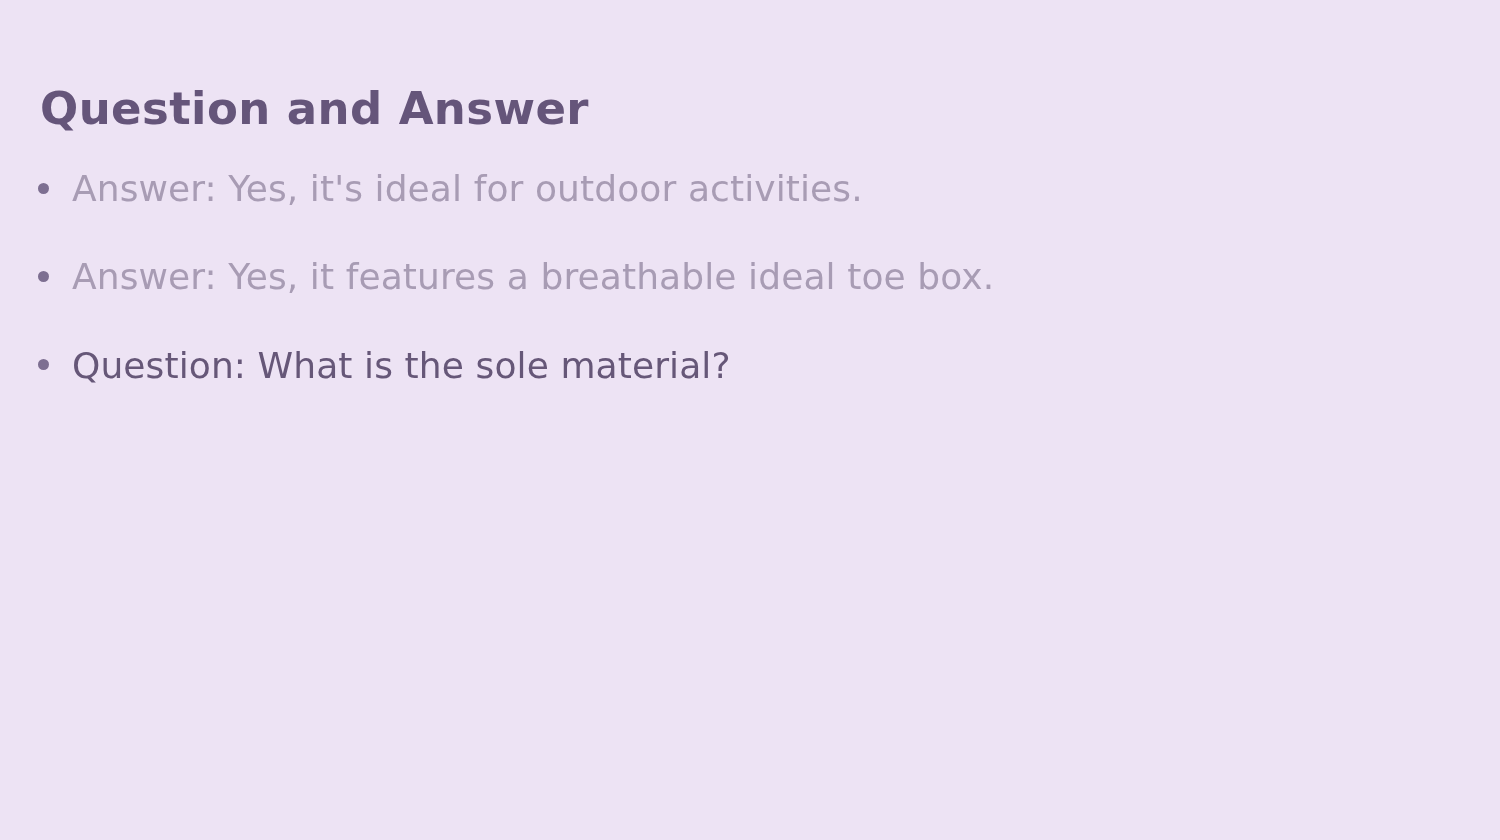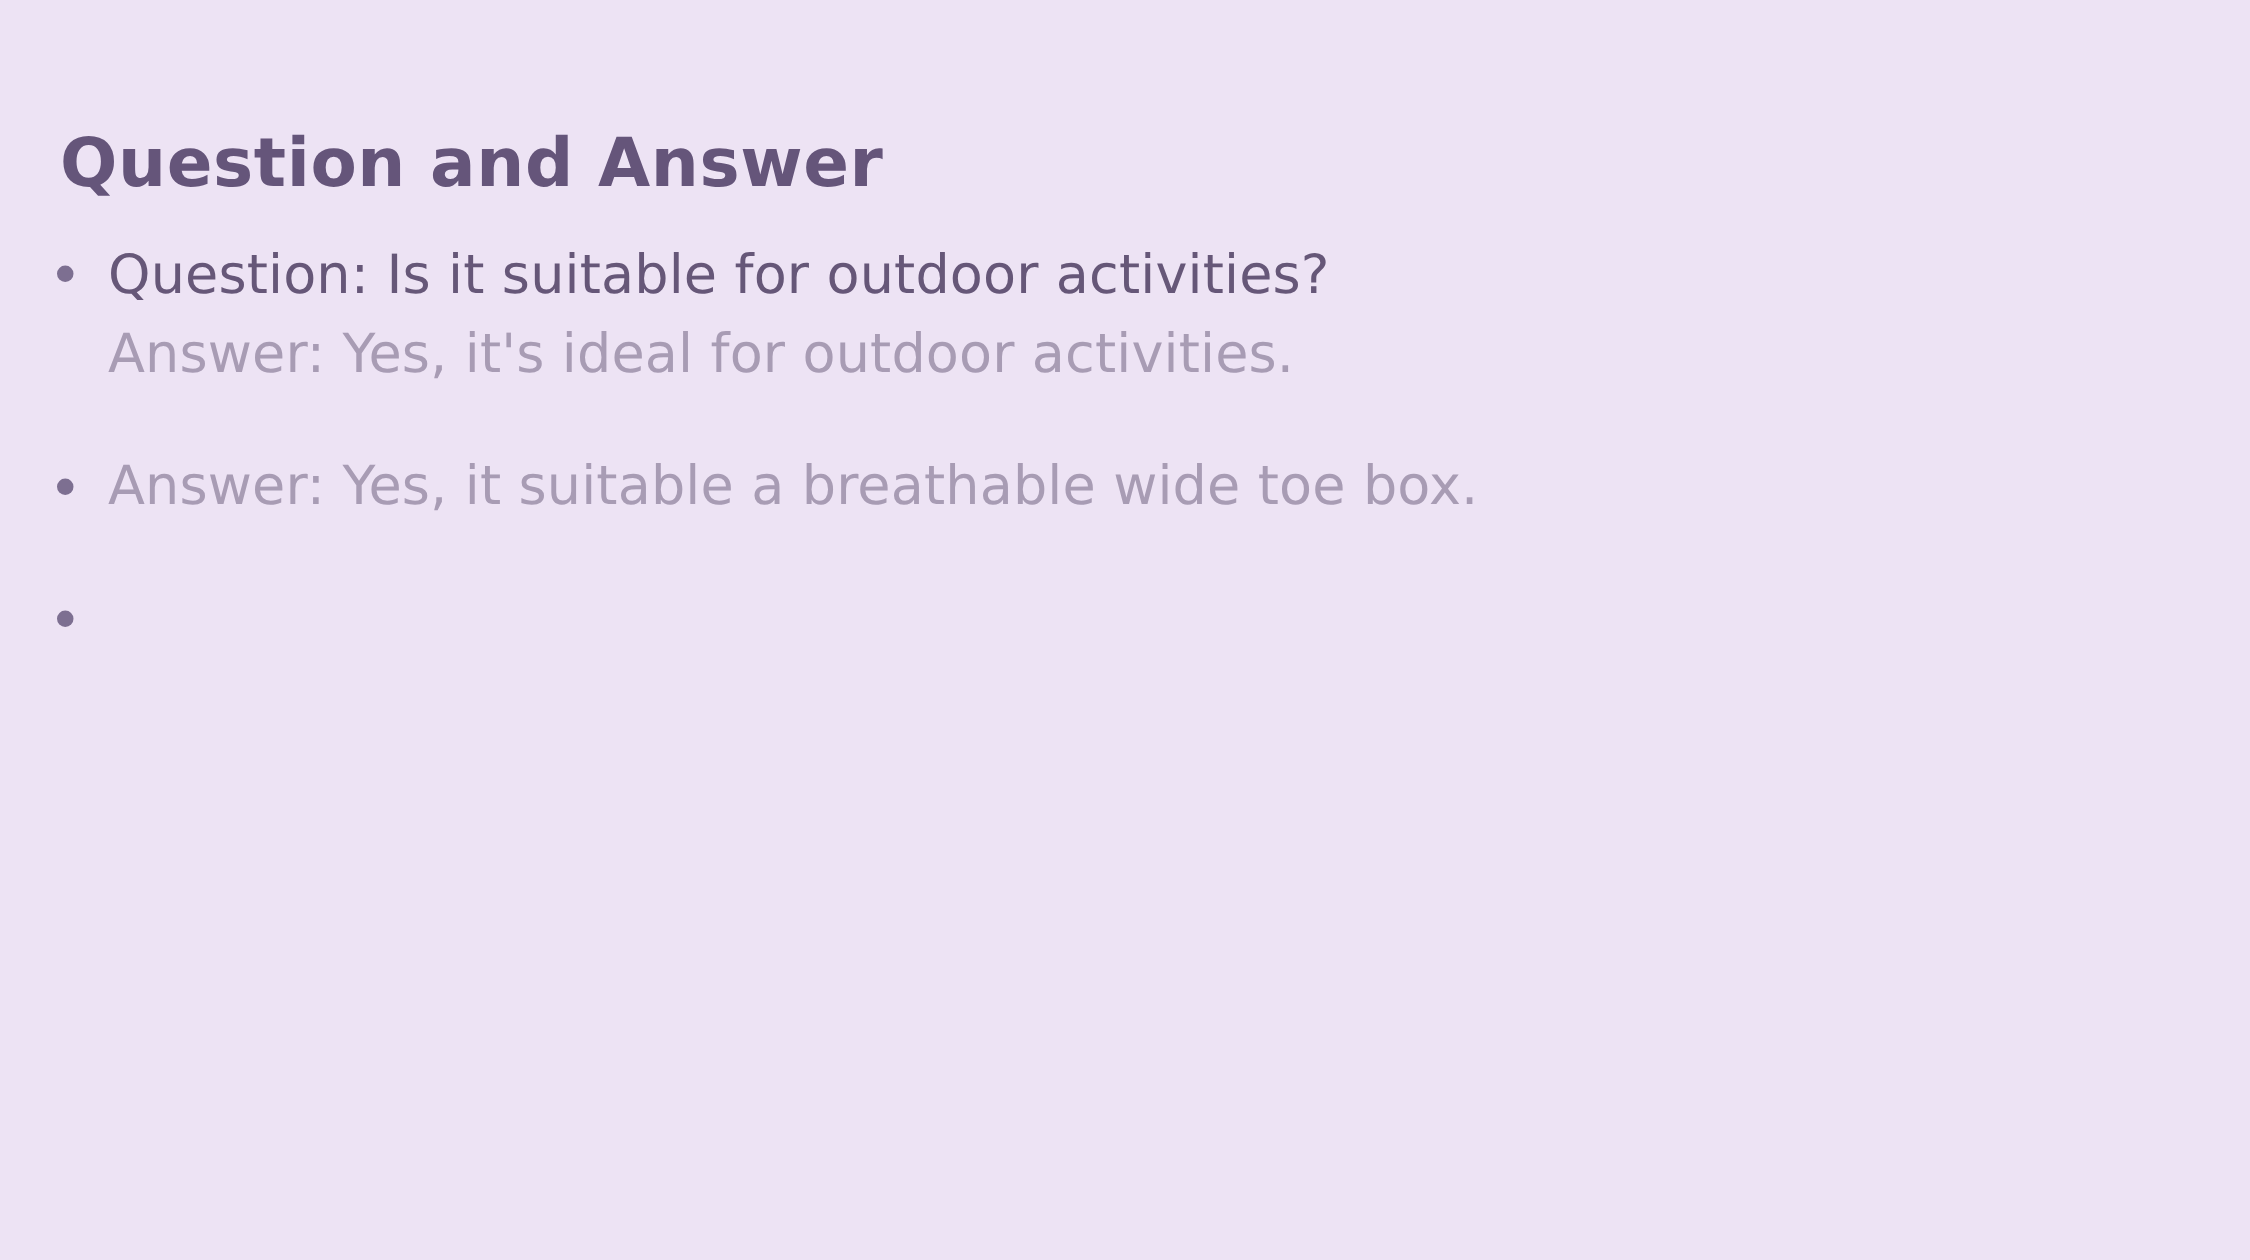--- a/index.html
+++ b/index.html
@@ -92,29 +92,29 @@
 <body>
 
 <div class="page">
 
   <h1 class="page-title">Question and Answer</h1>
 
   <ul class="qa-list">
 
     <li class="qa-item">
       <span class="qa-bullet"></span>
-      <span class="qa-question">Question: Is it suitable for outdoor activities?</span>
       <span class="qa-answer">Answer: Yes, it's ideal for outdoor activities.</span>
     </li>
 
     <li class="qa-item">
       <span class="qa-bullet"></span>
-      <span class="qa-answer">Answer: Yes, it suitable a breathable wide toe box.</span>
+      <span class="qa-answer">Answer: Yes, it features a breathable ideal toe box.</span>
     </li>
 
 
     <li class="qa-item">
       <span class="qa-bullet"></span>
+      <span class="qa-question">Question: What is the sole material?</span>
     </li>
 
   </ul>
 
 </div>
 
 </body></html>

